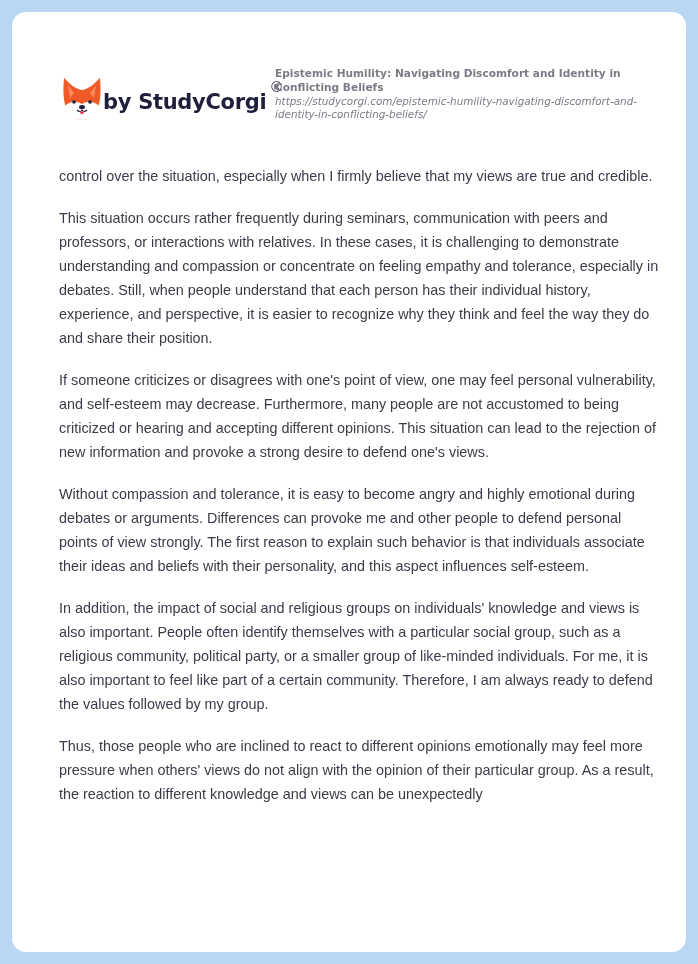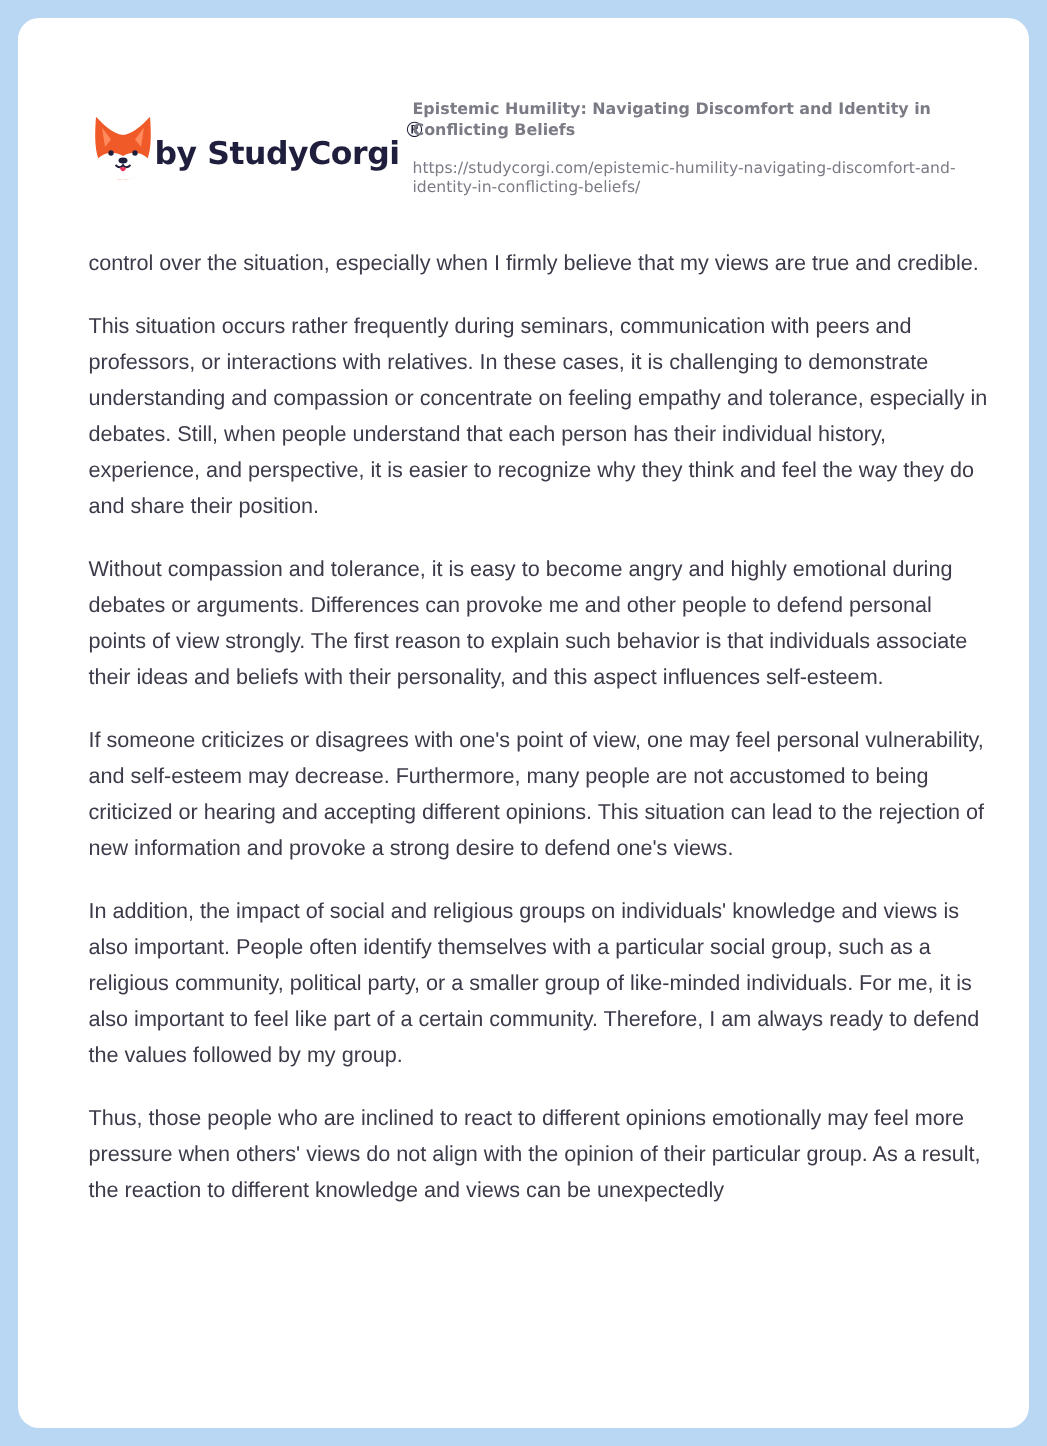--- a/index.html
+++ b/index.html
@@ -67,25 +67,26 @@
       text-align: left;
     }
     .doc-title {
       font-family: "DejaVu Sans", sans-serif;
       font-weight: bold;
       font-size: 10.6px;
       line-height: 14px;
       color: #7b7b86;
     }
     .doc-url {
-      margin-top: 12px;
+      margin-top: 1px;
       font-family: "DejaVu Sans", sans-serif;
       font-size: 10.4px;
       line-height: 13px;
       color: #7b7b86;
+      font-style: italic;
     }
     .content {
       position: absolute;
       left: 47px;
       top: 152px;
       width: 600px;
       color: #3b3b4a;
       font-family: "Liberation Sans", sans-serif;
       font-size: 14.4px;
       line-height: 24px;
@@ -137,19 +138,19 @@
 
     <div class="doc-meta">
       <div class="doc-title">Epistemic Humility: Navigating Discomfort and Identity in Conflicting Beliefs</div>
       <div class="doc-url">https://studycorgi.com/epistemic-humility-navigating-discomfort-and-identity-in-conflicting-beliefs/</div>
     </div>
   </div>
 
   <div class="content">
     <p>control over the situation, especially when I firmly believe that my views are true and credible.</p>
     <p>This situation occurs rather frequently during seminars, communication with peers and professors, or interactions with relatives. In these cases, it is challenging to demonstrate understanding and compassion or concentrate on feeling empathy and tolerance, especially in debates. Still, when people understand that each person has their individual history, experience, and perspective, it is easier to recognize why they think and feel the way they do and share their position.</p>
+    <p>If someone criticizes or disagrees with one's point of view, one may feel personal vulnerability, and self-esteem may decrease. Furthermore, many people are not accustomed to being criticized or hearing and accepting different opinions. This situation can lead to the rejection of new information and provoke a strong desire to defend one's views.</p>
     <p>Without compassion and tolerance, it is easy to become angry and highly emotional during debates or arguments. Differences can provoke me and other people to defend personal points of view strongly. The first reason to explain such behavior is that individuals associate their ideas and beliefs with their personality, and this aspect influences self-esteem.</p>
-    <p>If someone criticizes or disagrees with one's point of view, one may feel personal vulnerability, and self-esteem may decrease. Furthermore, many people are not accustomed to being criticized or hearing and accepting different opinions. This situation can lead to the rejection of new information and provoke a strong desire to defend one's views.</p>
     <p>In addition, the impact of social and religious groups on individuals' knowledge and views is also important. People often identify themselves with a particular social group, such as a religious community, political party, or a smaller group of like-minded individuals. For me, it is also important to feel like part of a certain community. Therefore, I am always ready to defend the values followed by my group.</p>
     <p>Thus, those people who are inclined to react to different opinions emotionally may feel more pressure when others' views do not align with the opinion of their particular group. As a result, the reaction to different knowledge and views can be unexpectedly</p>
   </div>
 
 </div>
 
 </body></html>

